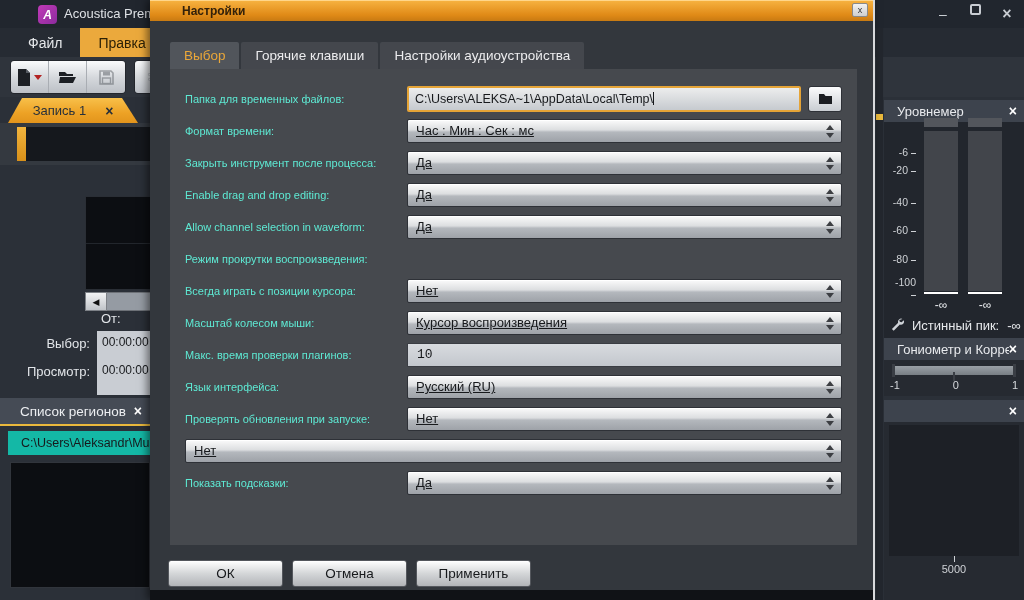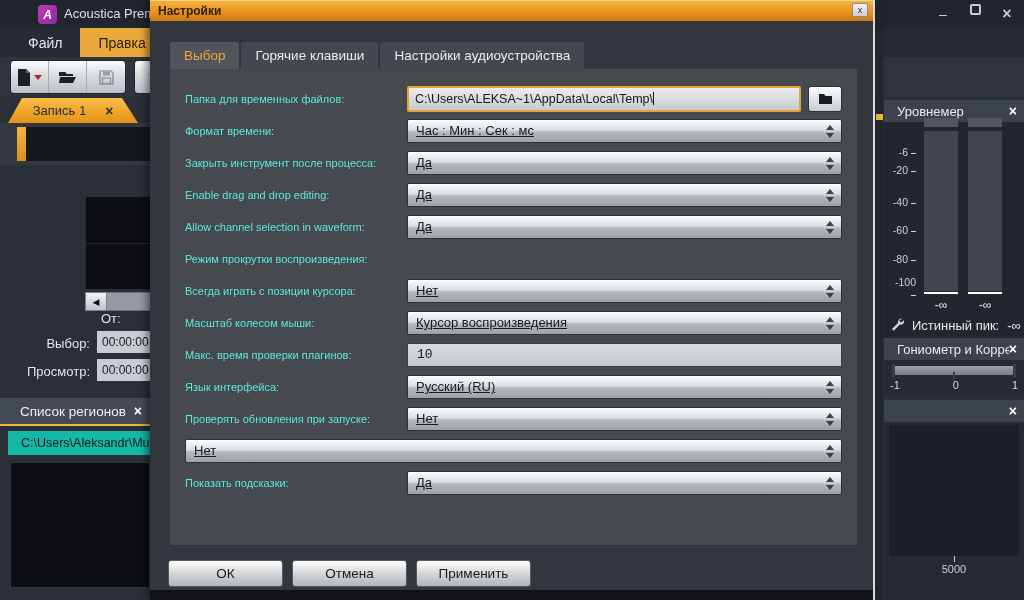--- a/index.html
+++ b/index.html
@@ -41,21 +41,21 @@
   .overview .marker{position:absolute;left:17px;top:4px;bottom:4px;width:9px;background:linear-gradient(#f2b53e,#d89019);}
 
   .waveblock{position:absolute;left:85px;top:196px;width:67px;height:94px;background:#0c0e12;border:1px solid #2a2e35;}
   .waveblock .mid{position:absolute;left:0;right:0;top:46px;height:1px;background:#22262c;}
   .hscroll{position:absolute;left:85px;top:292px;width:67px;height:19px;display:flex;}
   .hscroll .sbtn{width:22px;height:19px;background:linear-gradient(#f2f3f4,#c0c4c9);border:1px solid #7d8187;color:#111;font-size:9px;display:flex;align-items:center;justify-content:center;}
   .hscroll .strack{flex:1;background:#959ba3;border:1px solid #6d7177;border-left:none;}
 
   .sel-from{position:absolute;left:101px;top:311px;font-size:13px;color:#e2e5e9;}
   .sel-label{position:absolute;font-size:13px;color:#e2e5e9;text-align:right;width:90px;left:0;}
-  .timefield{position:absolute;left:97px;width:56px;height:22px;background:#c9cdd3;color:#17191c;font-size:12px;line-height:22px;padding-left:5px;overflow:hidden;white-space:nowrap;}
+  .timefield{position:absolute;left:97px;width:56px;height:36px;background:#c9cdd3;color:#17191c;font-size:12px;line-height:22px;padding-left:5px;overflow:hidden;white-space:nowrap;}
 
   .regions-header{position:absolute;left:0;top:398px;width:150px;height:26px;background:#454b55;display:flex;align-items:center;justify-content:flex-end;gap:8px;padding-right:8px;font-size:13.5px;color:#eceef1;}
   .regions-header .x{font-weight:bold;font-size:14px;color:#fff;}
   .regions-underline{position:absolute;left:0;top:424px;width:150px;height:2px;background:#e9b83c;}
   .regions-path{position:absolute;left:8px;top:431px;width:142px;height:24px;background:#14b8a6;color:#17191c;font-size:12.5px;line-height:24px;padding-left:13px;white-space:nowrap;overflow:hidden;}
   .regions-list{position:absolute;left:10px;top:462px;width:140px;height:126px;background:#0c0e12;border:1px solid #31353c;}
 
   
   .vslider{position:absolute;left:876px;top:28px;width:7px;height:572px;background:#23272e;}
   .vslider .mark{position:absolute;left:0;right:0;top:86px;height:6px;background:#e9b83c;}
@@ -85,21 +85,21 @@
 
   #spectrum{left:884px;top:400px;width:140px;height:200px;background:#262a31;}
   .spec-area{position:absolute;left:5px;top:25px;right:5px;height:131px;background:#1d2026;}
   .spec-tickwrap{position:absolute;left:0;right:0;top:156px;text-align:center;}
   .spec-tick{width:1px;height:6px;background:#cfd2d6;margin:0 auto;}
   .spec-freq{font-size:11px;color:#cfd2d6;margin-top:1px;}
 
   
   #dialog{position:absolute;left:150px;top:0;width:725px;height:600px;background:#33373d;border-right:2px solid #d9dadc;box-shadow:-3px 0 8px rgba(0,0,0,.5);}
   .dlg-titlebar{position:absolute;left:0;top:0;right:0;height:21px;background:linear-gradient(#f6b13f,#e08a17 70%,#c87a12);border-top:1px solid #ffd68a;display:flex;align-items:center;padding:0 8px;}
-  .dlg-title{font-size:12px;font-weight:bold;color:#33210a;}
+  .dlg-title{font-size:12px;font-weight:bold;color:#33210a;margin-left:24px;}
   .dlg-close{position:absolute;right:5px;top:3px;width:16px;height:14px;background:linear-gradient(#f2f2f2,#cfcfcf);border:1px solid #8a8a8a;border-radius:2px;color:#333;font-size:9px;line-height:12px;text-align:center;}
   .dlg-tabs{position:absolute;left:20px;top:42px;display:flex;gap:2px;}
   .dlg-tab{height:27px;padding:0 14px;background:#44474d;color:#ececee;font-size:13.5px;display:flex;align-items:center;border-radius:2px 2px 0 0;}
   .dlg-tab.active{background:#51555b;color:#eaa739;}
   .dlg-content{position:absolute;left:20px;top:69px;width:687px;height:476px;background:#46494e;padding:18px 15px 0 15px;}
   .row{display:flex;align-items:center;height:24px;margin-bottom:8px;}
   .row .lbl{width:222px;font-size:11px;color:#5eead4;flex:none;white-space:nowrap;overflow:hidden;}
   .ctl-select{position:relative;flex:1;height:24px;border-radius:2px;border:1px solid #2e3137;
      background:linear-gradient(#fbfbfb,#dcdee0 45%,#b4b8bd 55%,#9ea2a8);
      box-shadow:inset 0 1px 0 #fff;color:#17191c;font-size:13px;line-height:22px;padding:0 26px 0 8px;white-space:nowrap;overflow:hidden;text-decoration:underline;}

